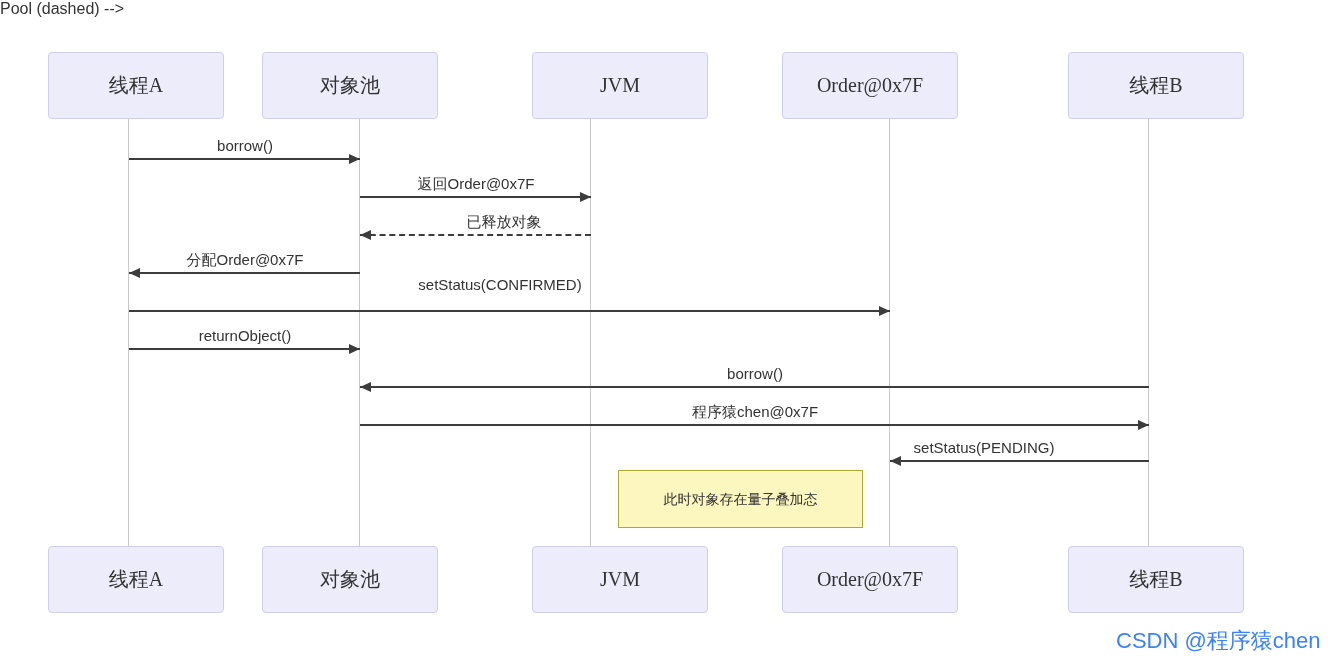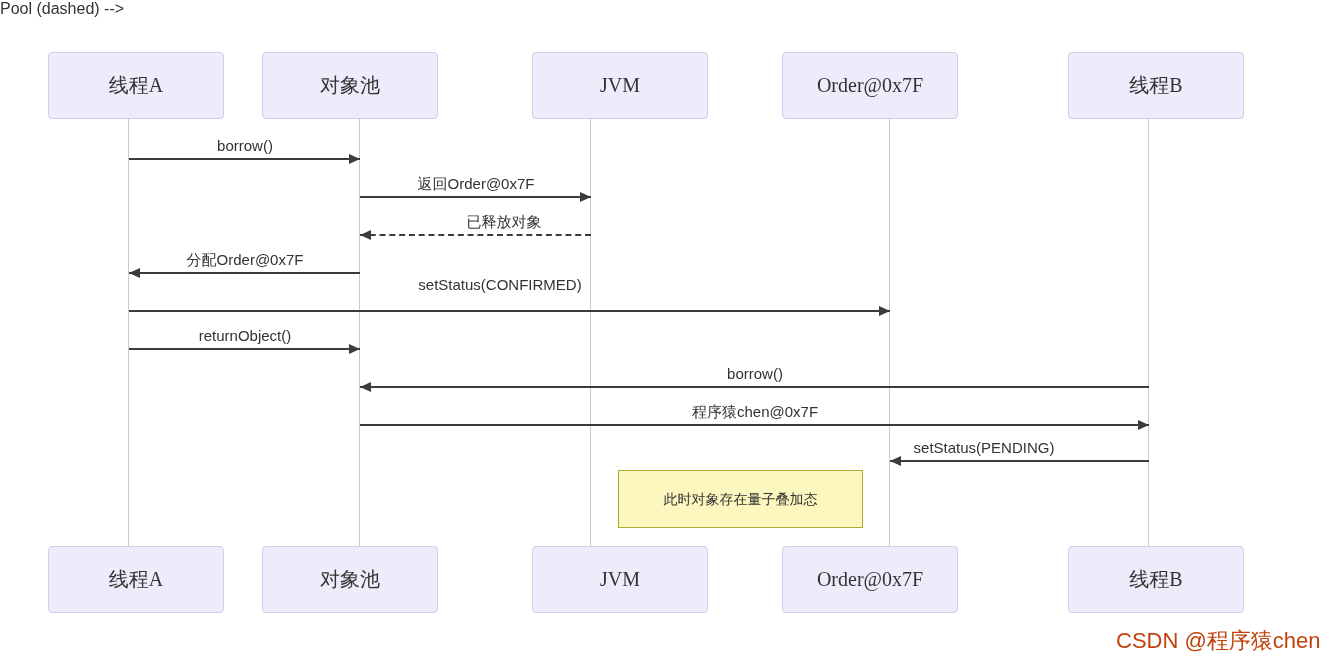--- a/index.html
+++ b/index.html
@@ -42,21 +42,21 @@
   .m9-label{left:984px;top:439px}.m9-line{left:890px;top:460px;width:259px}.m9-arrow{left:890px;top:456px}
 
   
   .note{position:absolute;left:618px;top:470px;width:245px;height:58px;
         box-sizing:border-box;background:#FBF7BE;border:1px solid #ABAB33;
         display:flex;flex-direction:row;align-items:center;justify-content:center;
         font-size:14px;line-height:20px;color:#333;text-align:center;}
 
   
   .watermark{position:absolute;left:1116px;top:626px;font-size:22px;
-             color:#c2410c;white-space:nowrap;}
+             color:#3b82f6;white-space:nowrap;}
 </style>
 </head>
 <body>
 
 <div class="diagram">
 
   
   <div class="lifeline l0"></div>
   <div class="lifeline l1"></div>
   <div class="lifeline l2"></div>

